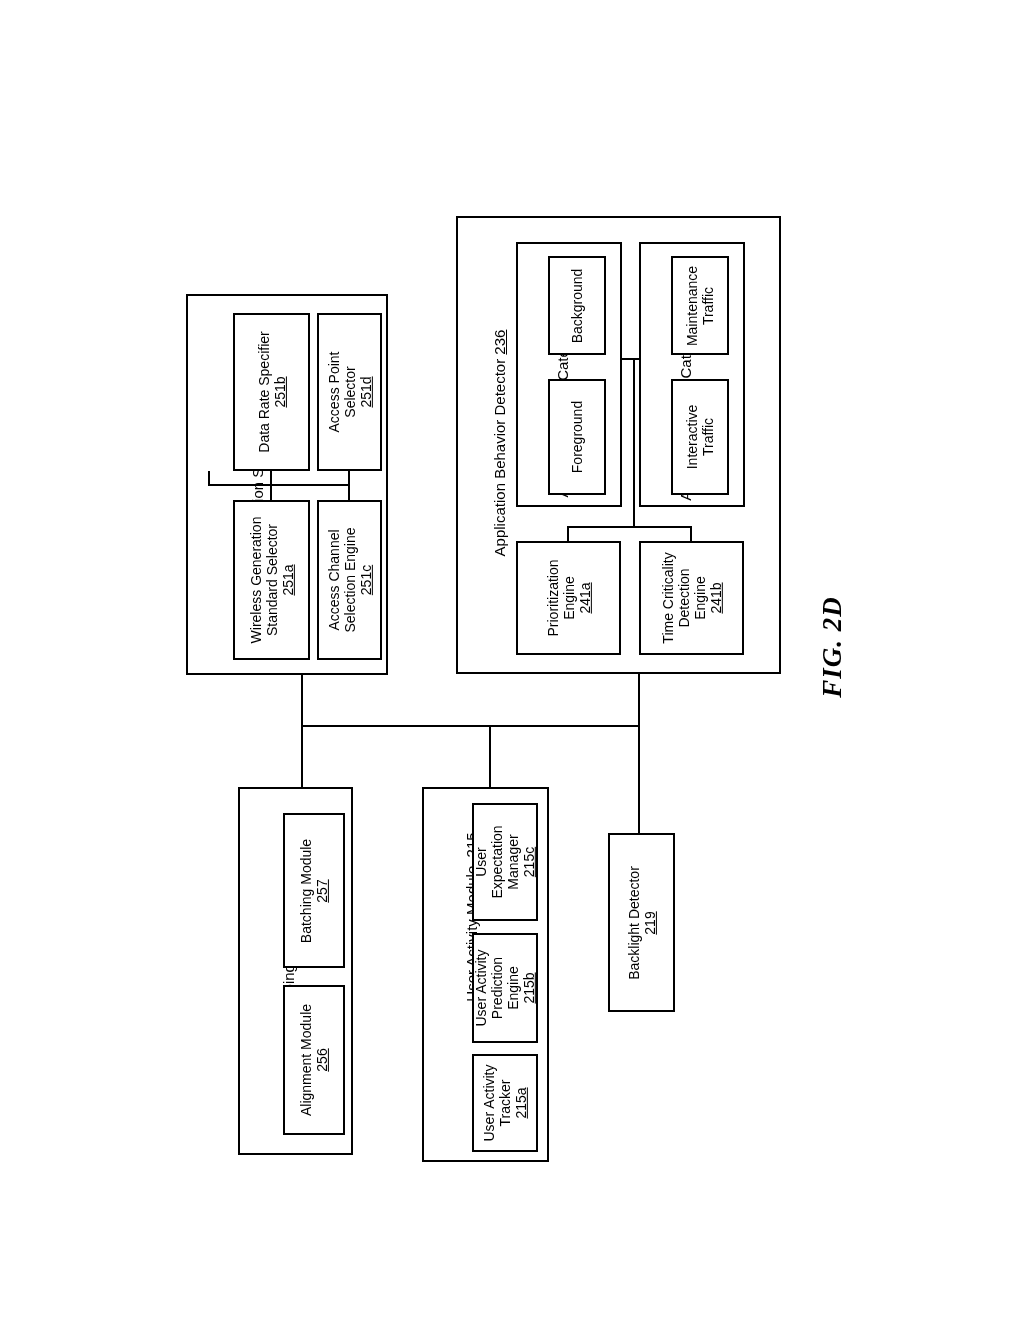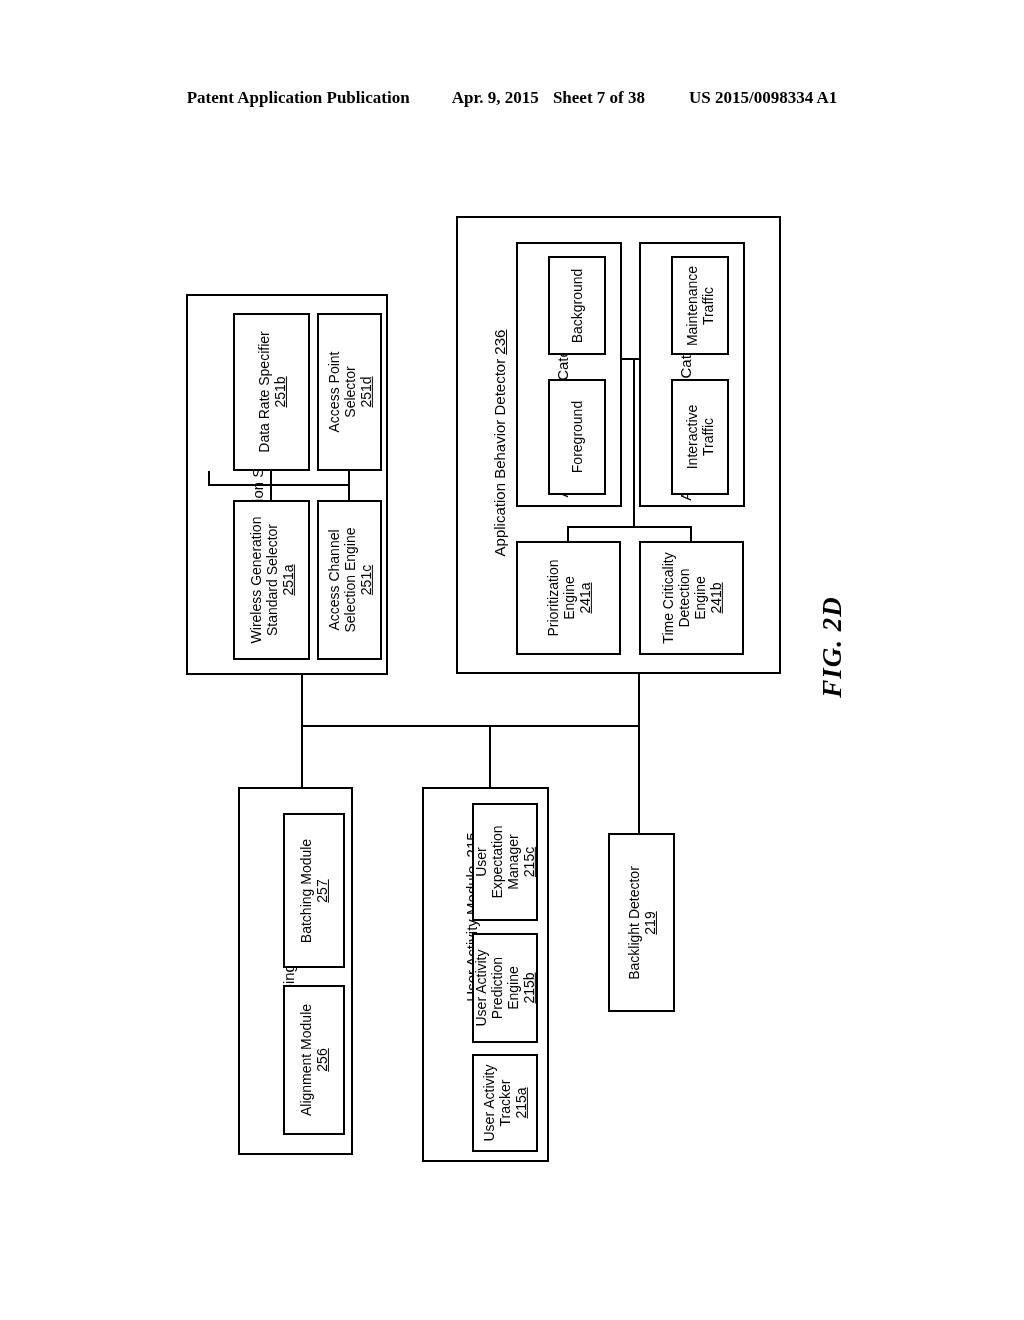--- a/index.html
+++ b/index.html
@@ -88,23 +88,20 @@
     font-size: 27px;
     white-space: nowrap;
     letter-spacing: 1px;
   }
 </style>
 </head>
 <body>
 
 <div id="page">
 
-  <div class="hdr">
-    <span class="h-pub">Patent Application Publication</span><span class="h-date">Apr. 9, 2015</span><span class="h-sheet">Sheet 7 of 38</span><span class="h-num">US 2015/0098334 A1</span>
-  </div>
 
   <div class="figlabel" style="left:772px; top:630px; width:120px; height:34px; line-height:34px; text-align:center;">FIG. 2D</div>
 
   <div class="ln" style="left:301px; top:673px; width:2px; height:115px;"></div>
 
   <div class="ln" style="left:638px; top:672px; width:2px; height:162px;"></div>
 
   <div class="ln" style="left:301px; top:725px; width:339px; height:2px;"></div>
 
   <div class="ln" style="left:489px; top:725px; width:2px; height:62px;"></div>

